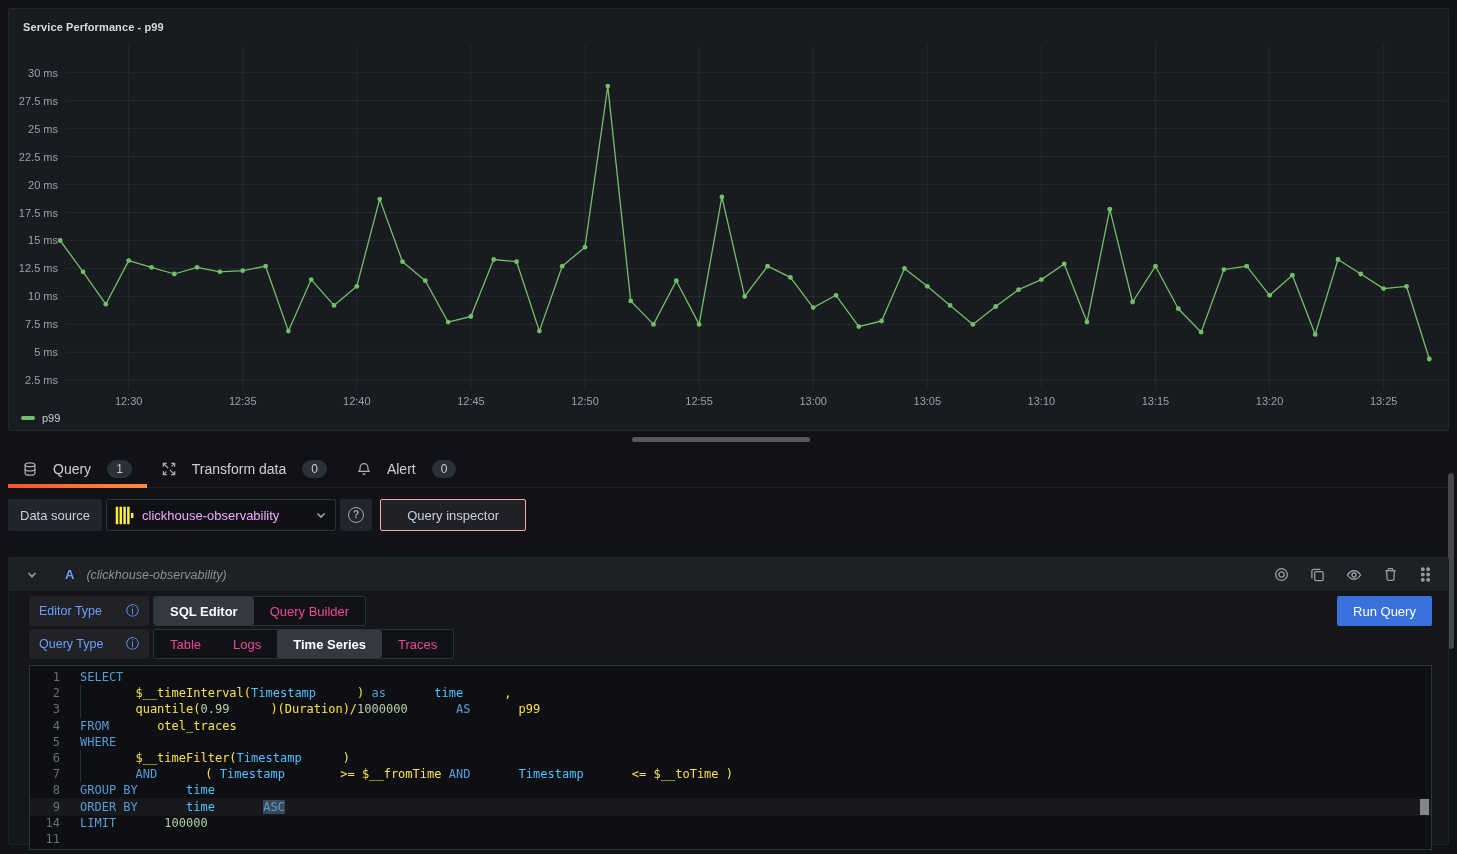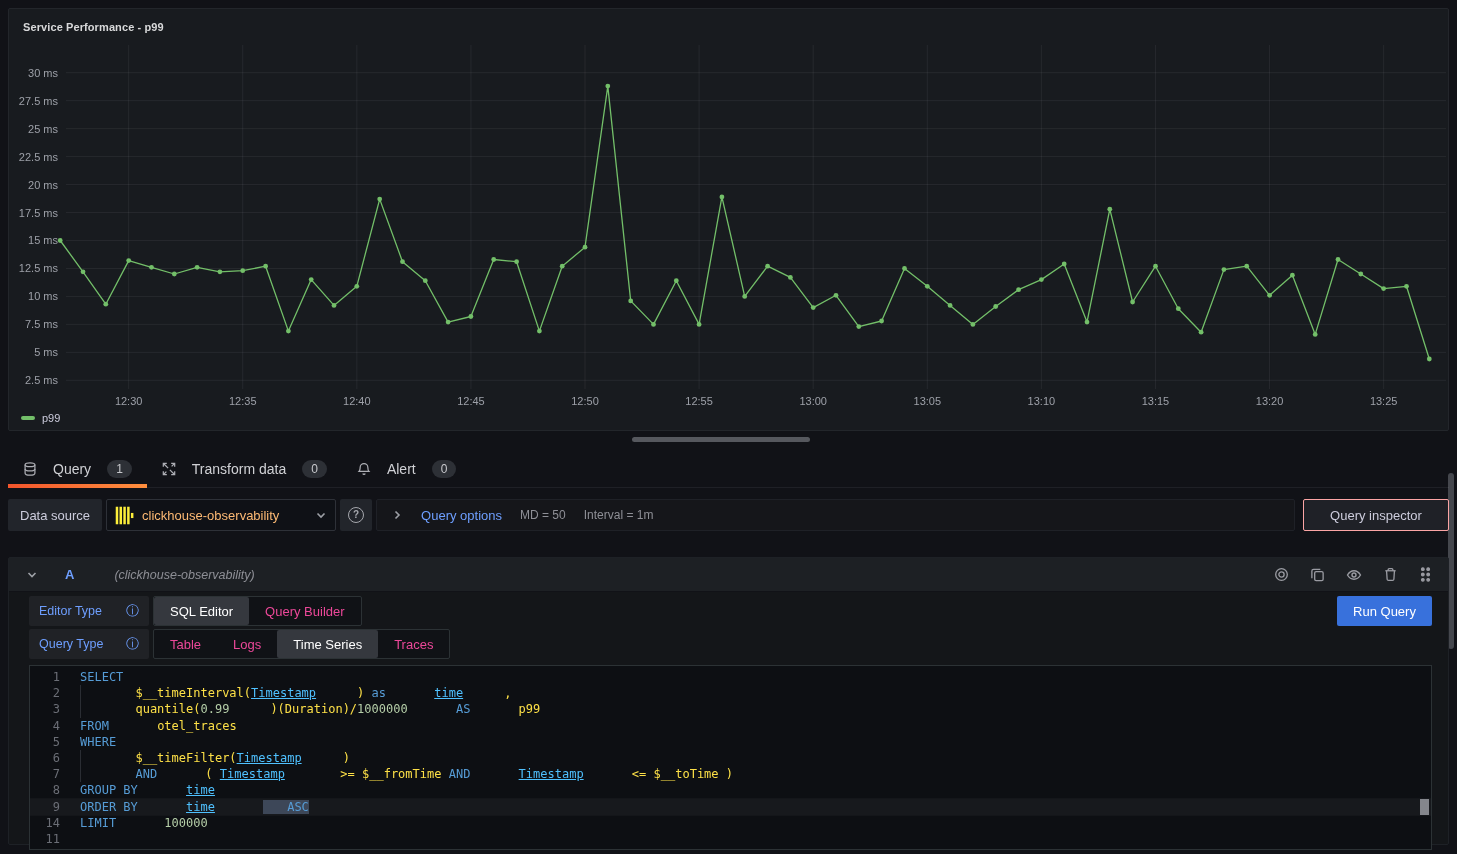--- a/index.html
+++ b/index.html
@@ -33,73 +33,73 @@
   .tab.active::after { content:""; position:absolute; left:0; right:0; bottom:-1px; height:4px;
                        background:linear-gradient(90deg,#f3552c,#ff8f3e); }
 
   
   .ds-row { position:absolute; left:8px; top:499px; width:1441px; height:32px;
             display:flex; align-items:stretch; gap:4px; }
   .chip { background:#22252b; border-radius:2px; display:flex; align-items:center;
           padding:16px 12px; font-size:13px; color:#ccccdc; white-space:nowrap; }
   .ds-select { width:230px; background:#0f1116; border:1px solid #2e3138; border-radius:2px;
                display:flex; align-items:center; gap:8px; padding:0 8px; cursor:pointer; }
-  .ds-select .name { flex:1; font-size:13px; color:#fdba74; }
+  .ds-select .name { flex:1; font-size:13px; color:#f0abfc; }
   .icon-btn { width:32px; background:#22252b; border:none; border-radius:2px; color:#a5a7ad;
               display:flex; align-items:center; justify-content:center; cursor:pointer; }
   .qmark { width:16px; height:16px; border:1.5px solid #a5a7ad; border-radius:50%;
            font-size:10px; line-height:13px; text-align:center; font-weight:700; }
   .opts-bar { flex:1; background:#15161a; border:1px solid #1f2127; border-radius:2px;
               display:flex; align-items:center; gap:18px; padding:0 14px; }
   .opts-link { color:#6e9fff; font-size:13px; font-weight:500; cursor:pointer; }
   .opts-meta { color:#8e8f96; font-size:12px; }
   .btn-secondary { background:#1f2127; border:1px solid #fca5a5; border-radius:2px;
                    color:#ccccdc; font-size:13px; font-weight:500; padding:0 16px; cursor:pointer;
                    margin-left:4px; width:146px; }
 
   
   .q-card { position:absolute; left:8px; top:557px; width:1441px; height:288px;
             background:#141619; border:1px solid #1e2126; border-radius:2px; }
   .q-header { height:34px; background:#1d2024; display:flex; align-items:center; gap:12px;
               padding:0 16px; border-bottom:1px solid #111217; }
   .q-ref { color:#6e9fff; font-size:13px; font-weight:600; margin-left:14px; }
-  .q-hint { color:#8e8f96; font-size:12.5px; font-style:italic; margin-left:28px; }
+  .q-hint { color:#8e8f96; font-size:12.5px; font-style:italic; }
   .q-actions { margin-left:auto; display:flex; align-items:center; gap:21px; }
   .q-actions svg { stroke:#9a9ba2; cursor:pointer; }
   .q-body { padding:1px 16px 0 20px; }
   .opt-row { display:flex; align-items:stretch; height:30px; margin-top:3px; gap:4px; }
   .opt-label { width:120px; background:#202226; border-radius:2px; display:flex;
                align-items:center; justify-content:space-between; padding:0 10px;
                font-size:12.5px; color:#6e9fff; font-weight:500; }
   .opt-label .info { color:#6e9fff; font-size:13px; cursor:pointer; }
   .radio-group { display:flex; align-items:stretch; border:1px solid #2c3235; border-radius:2px;
                  background:#101216; overflow:hidden; }
   .radio-opt { display:flex; align-items:center; padding:0 16px; font-size:13px; color:#ec4899;
                cursor:pointer; border-radius:2px; margin:0; }
-  .radio-opt.active { background:#35383e; color:#ffffff; font-weight:400; }
+  .radio-opt.active { background:#35383e; color:#ffffff; font-weight:700; }
   .btn-primary { margin-left:auto; width:95px; height:30px; background:#3871dc; border:none;
                  border-radius:2px; color:#fff; font-size:13px; font-weight:500; cursor:pointer; }
 
   
   .code-editor { margin-top:6px; height:185px; background:#0d0f13; border:1px solid #2c3235;
                  font-family:"DejaVu Sans Mono","Liberation Mono",monospace; font-size:12px;
                  padding-top:3px; overflow:hidden; cursor:text; }
   .code-line { position:relative; display:flex; height:16.2px; line-height:16.2px; white-space:pre; }
   .code-line .ln { width:30px; text-align:right; color:#6b6e76; flex:none; }
   .code-line .lc { position:relative; padding-left:20px; color:#d4d4d4; }
   .code-line.current { background:rgba(200,205,220,.055);
                        box-shadow:0 1px 0 rgba(255,255,255,.03), 0 -1px 0 rgba(255,255,255,.03); }
   .code-line.current::after { content:""; position:absolute; right:2px; top:0; width:9px;
                               height:16px; background:#84868c; }
   .ig { position:absolute; left:20px; top:0; height:100%; border-left:1px solid #2a2d33; }
   .tok-kw { color:#569cd6; }
-  .tok-id { color:#4fc1ff;text-decoration:underline; }
+  .tok-id { color:#4fc1ff; }
   .tok-num { color:#b5cea8; }
   .tok-txt { color:#fde047;margin-left:41px; }
-  .tok-sel { background:#3d4758;padding-left:24px; }
+  .tok-sel { background:#3d4758; }
 
   .chev { stroke:#9da0a6; fill:none; stroke-width:1.6; }
   .axis-text { fill:#9da0a8; font-size:11px; font-family:"Liberation Sans","DejaVu Sans",sans-serif; }
 </style>
 </head>
 <body>
 
 <div class="panel">
   <svg class="chart-svg" id="chart-svg">
       <line x1="119.65400000000001" y1="36" x2="119.65400000000001" y2="380" stroke="rgba(204,204,220,0.08)"></line>
@@ -268,28 +268,20 @@
         <rect x="21.8" y="9.5" width="3.4" height="7" fill="#fcee3a"></rect>
     </svg>
     <span class="name">clickhouse-observability</span>
     <svg class="chev" width="12" height="12" viewBox="0 0 12 12">
         <path d="M2.5 4.5 6 8l3.5-3.5"></path>
       </svg>
   </div>
   <button class="icon-btn">
     <span class="qmark">?</span>
   </button>
-  <div class="opts-bar">
-    <svg class="chev" width="12" height="12" viewBox="0 0 12 12">
-        <path d="M4.5 2.5 8 6l-3.5 3.5"></path>
-      </svg>
-    <span class="opts-link">Query options</span>
-    <span class="opts-meta">MD = 50</span>
-    <span class="opts-meta">Interval = 1m</span>
-  </div>
   <button class="btn-secondary">Query inspector</button>
 </div>
 
 <div class="q-card">
   <div class="q-header">
     <svg class="chev" width="14" height="14" viewBox="0 0 14 14">
         <path d="M3.5 5 7 8.5 10.5 5"></path>
       </svg>
     <span class="q-ref">A</span>
     <span class="q-hint">(clickhouse-observability)</span>

